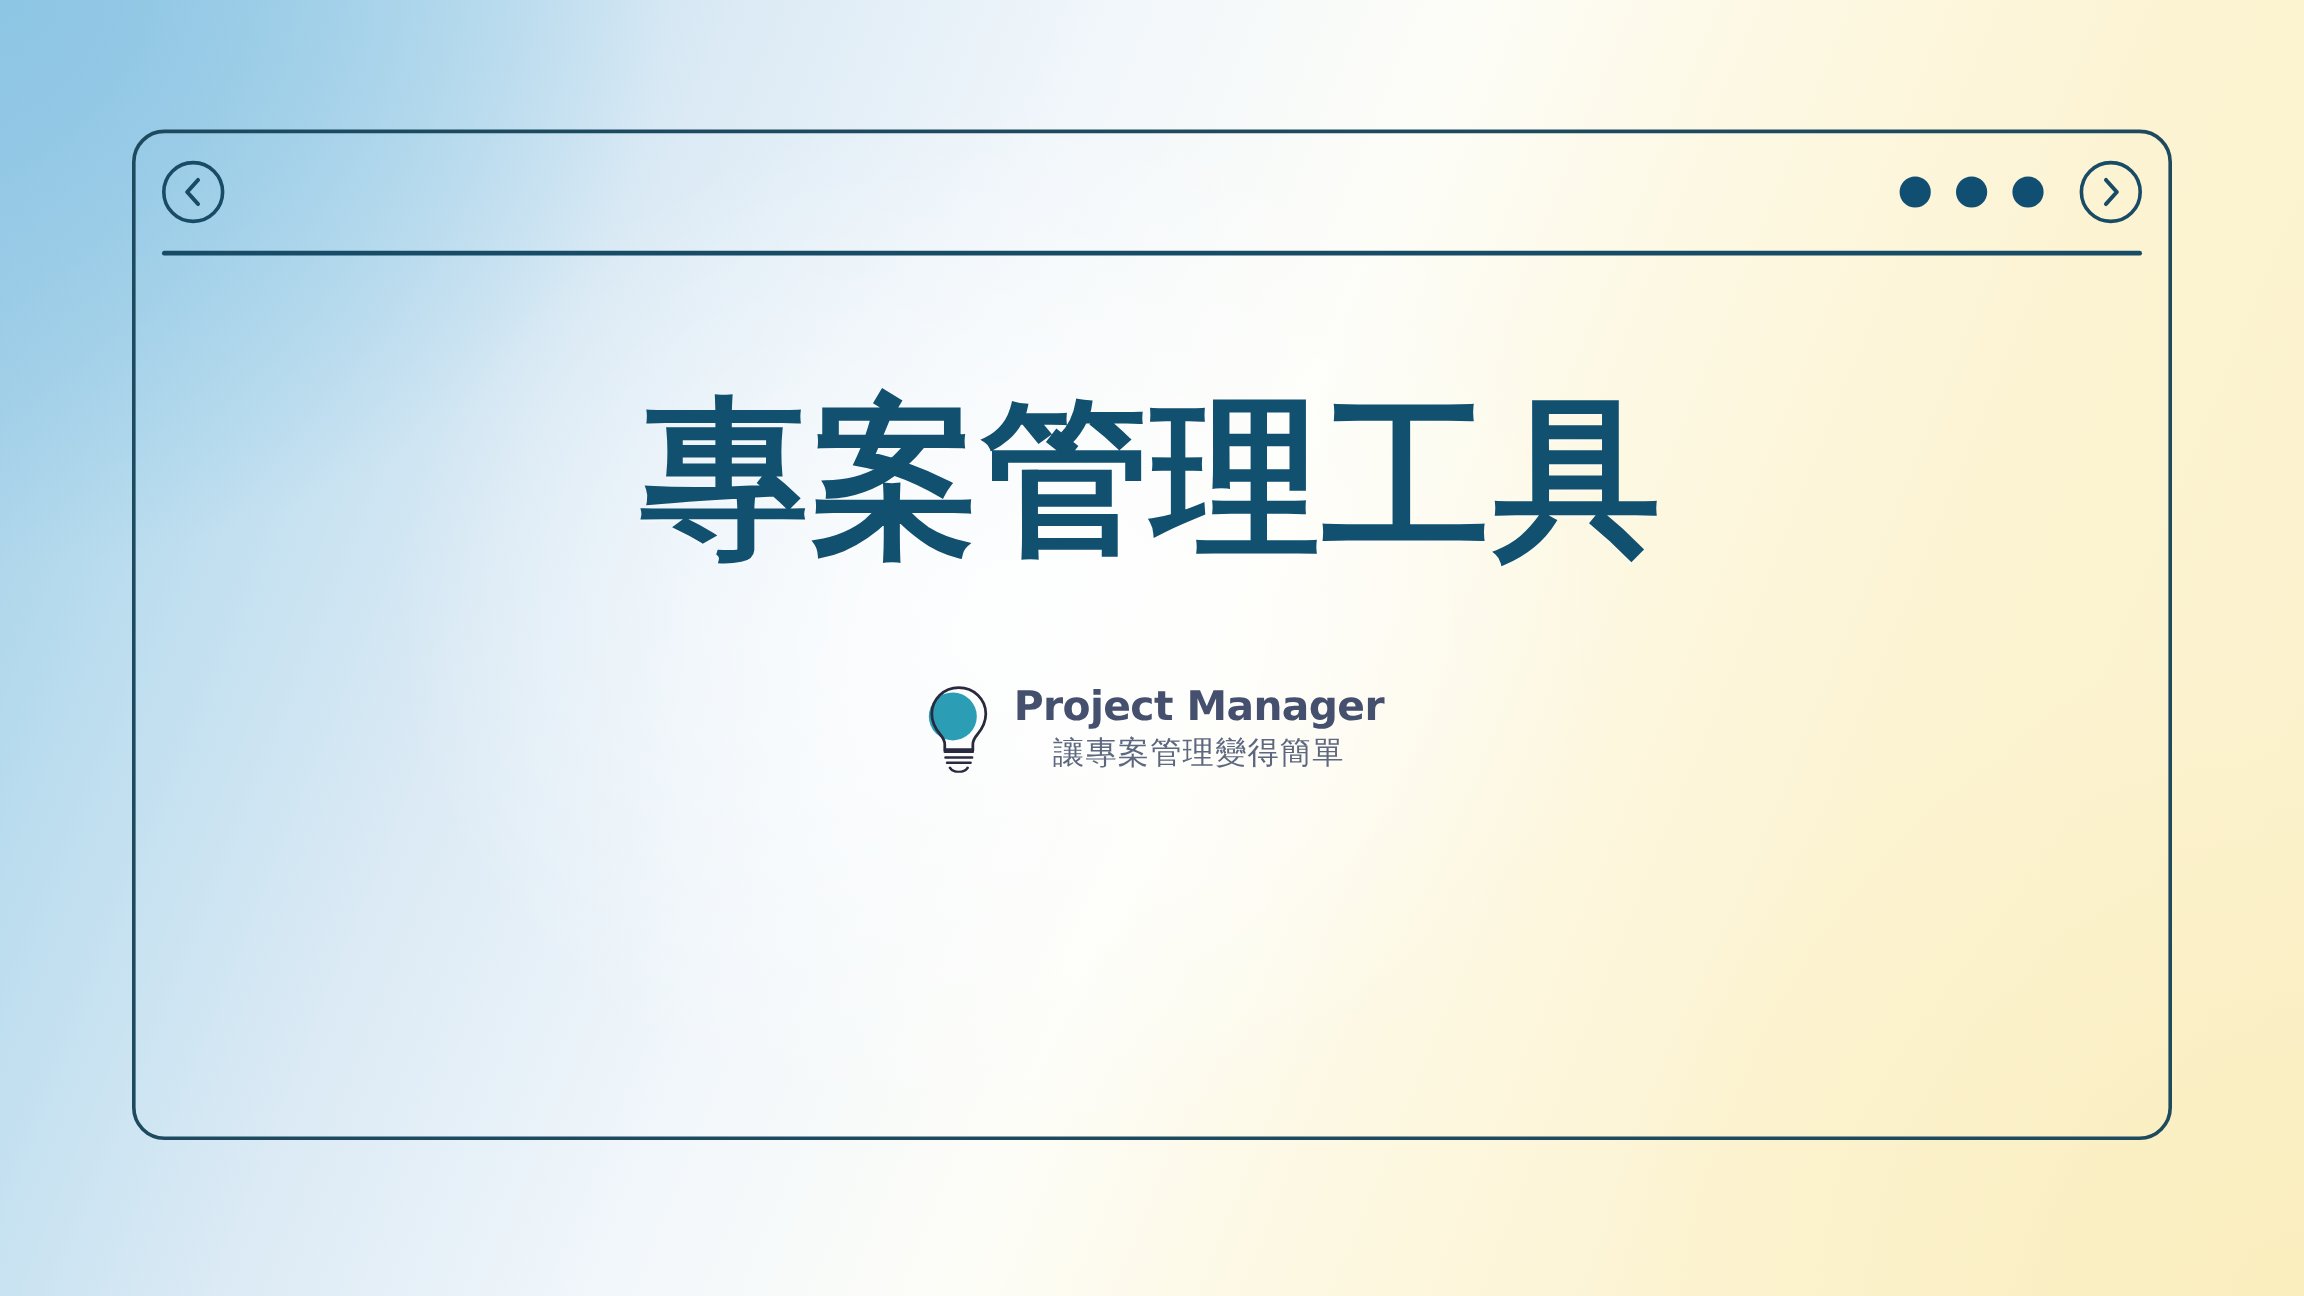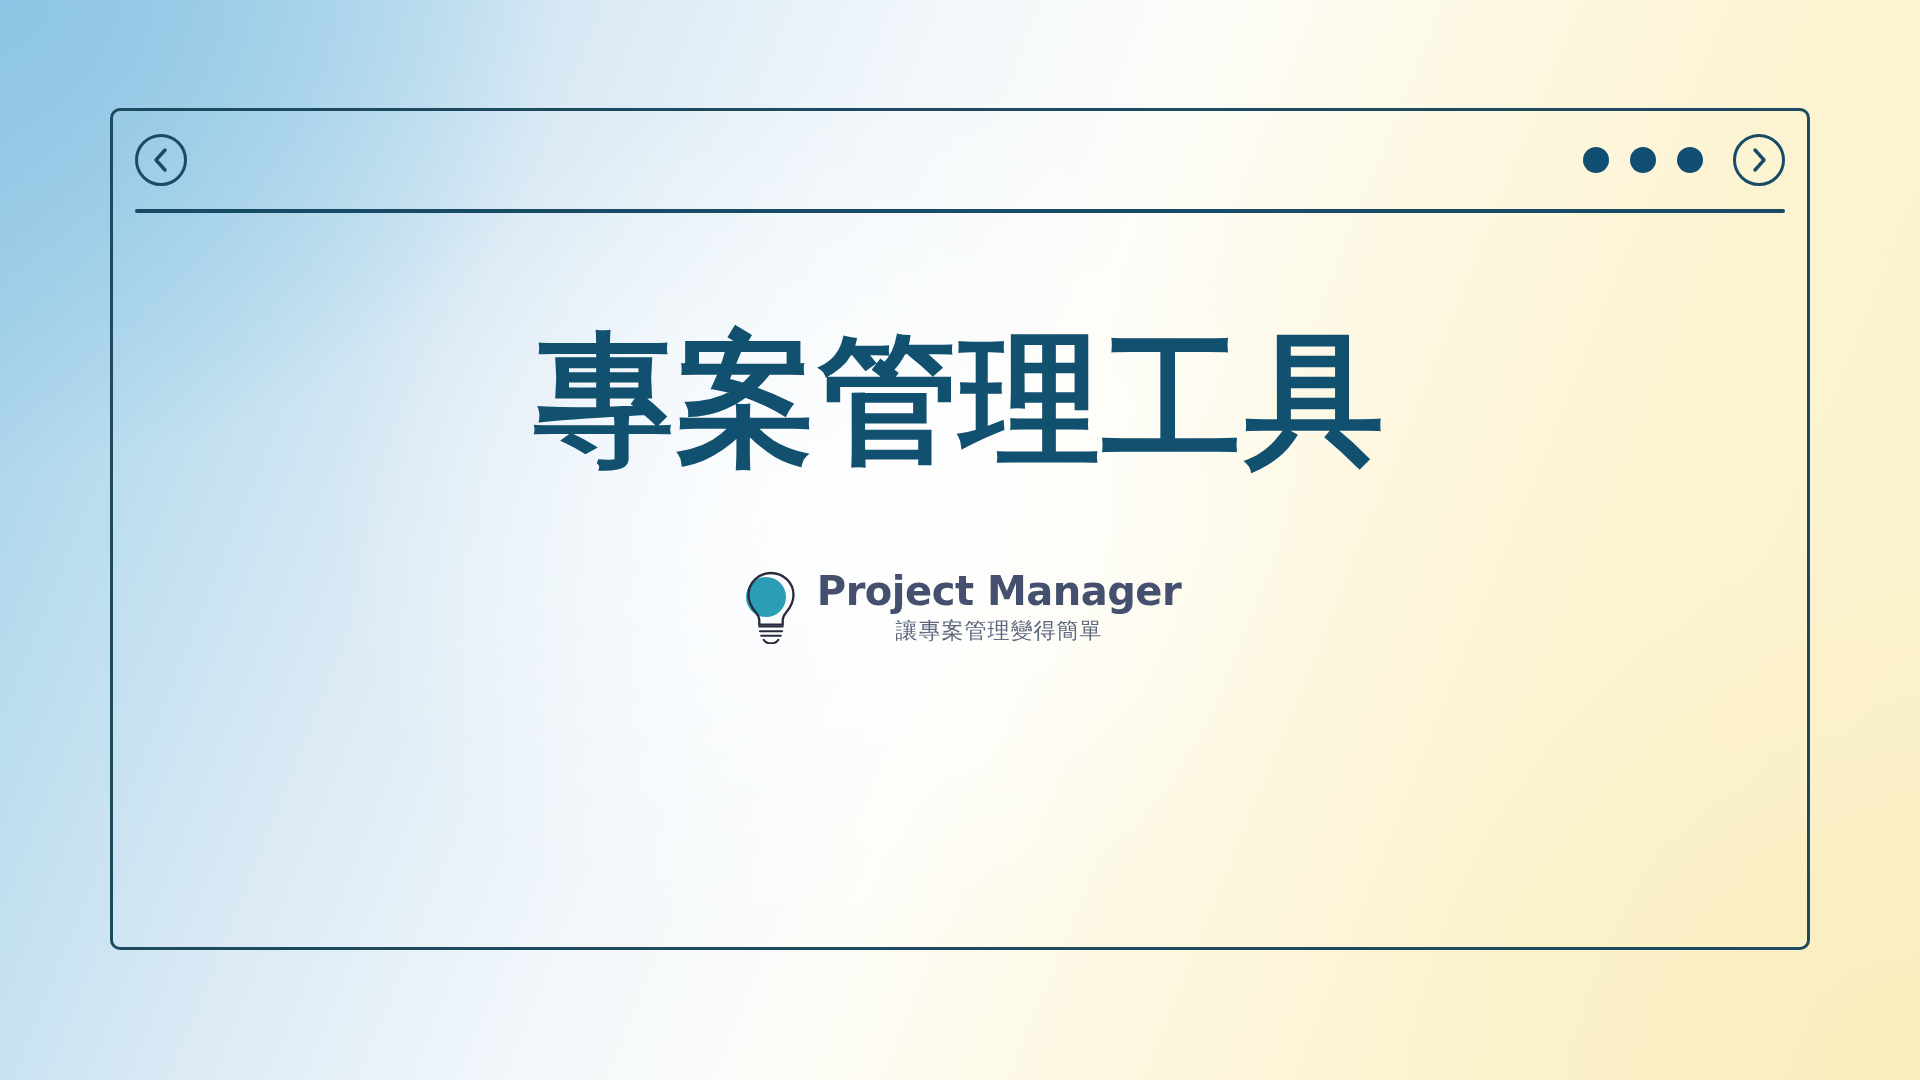--- a/index.html
+++ b/index.html
@@ -35,21 +35,21 @@
       radial-gradient(ellipse 760px 640px at 44% 48%, rgba(255,255,255,.85) 0%, rgba(255,255,255,0) 68%);
     pointer-events:none;
   }
 
   
   .card {
     position:absolute;
     left:110px; top:108px;
     width:1700px; height:842px;
     border:3px solid #1d4a5e;
-    border-radius:10px;
+    border-radius:27px;
     background:transparent;
     z-index:2;
   }
 
   .card-header {
     position:absolute;
     left:0; right:0; top:0;
     height:98px;
   }
 
@@ -115,30 +115,30 @@
   .logo {
     margin-top:86px;
     display:flex;
     align-items:center;
     gap:14px;
   }
   .bulb { width:64px; height:76px; flex:none; }
 
   .logo-text { display:flex; flex-direction:column; align-items:center; }
   .brand {
-    font-size:40px;
+    font-size:34px;
     font-weight:bold;
     color:#44506e;
     letter-spacing:-.5px;
     line-height:1;
     font-family:"DejaVu Sans","Liberation Sans",sans-serif;
   }
   .tagline {
     margin-top:9px;
-    font-size:22px;
+    font-size:26px;
     color:#5d677f;
     letter-spacing:1px;
     line-height:1;
     font-family:"DejaVu Sans","Liberation Sans",sans-serif;
   }
 </style>
 </head>
 <body>
 
 <div id="slide">

